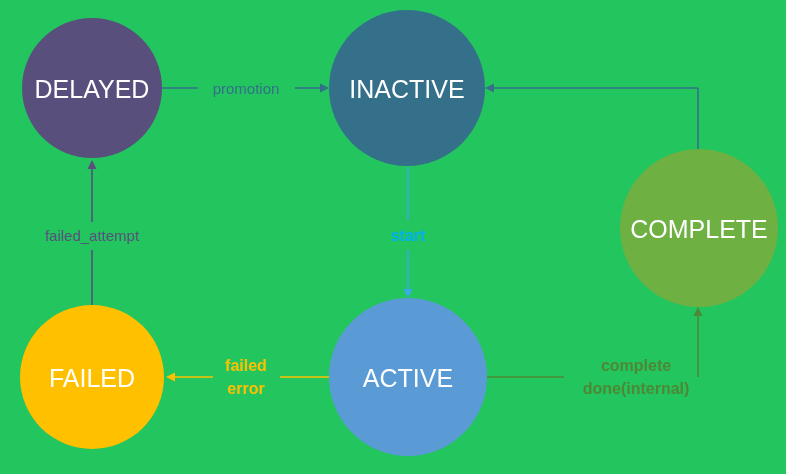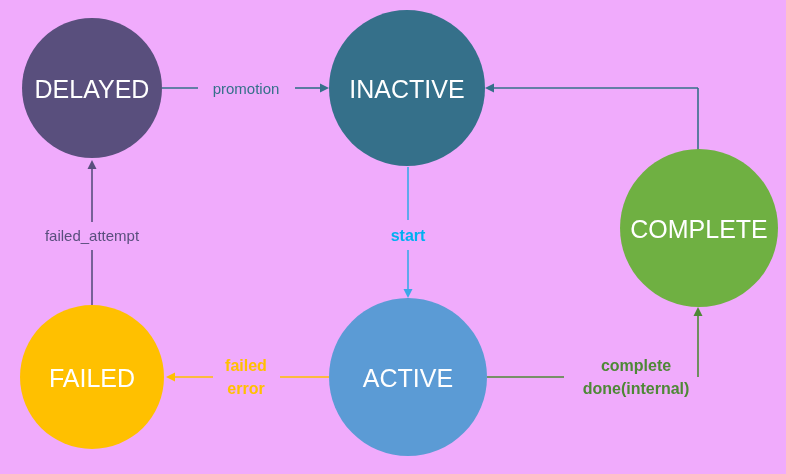--- a/index.html
+++ b/index.html
@@ -8,21 +8,21 @@
     padding: 0;
     background: #ffffff;
   }
   body {
     font-family: "Liberation Sans", sans-serif;
   }
   #diagram-root {
     position: relative;
     width: 786px;
     height: 474px;
-    background: #f0abfc;
+    background: #22c55e;
     overflow: hidden;
   }
   #diagram-svg {
     position: absolute;
     left: 0;
     top: 0;
     width: 786px;
     height: 474px;
     display: block;
   }

